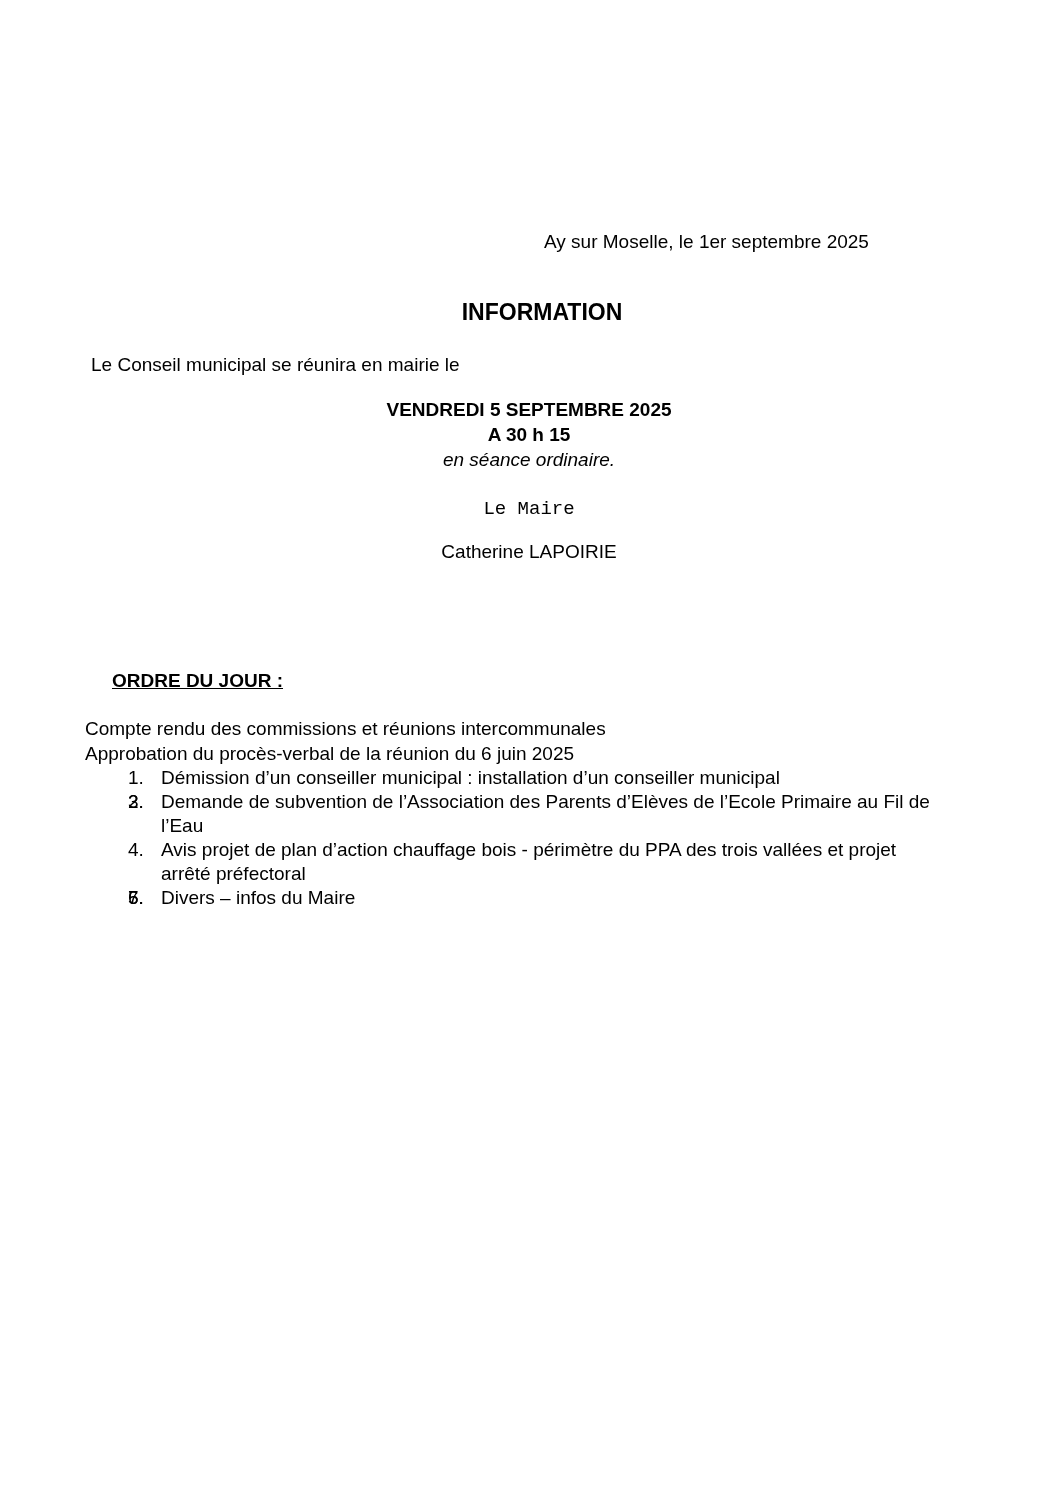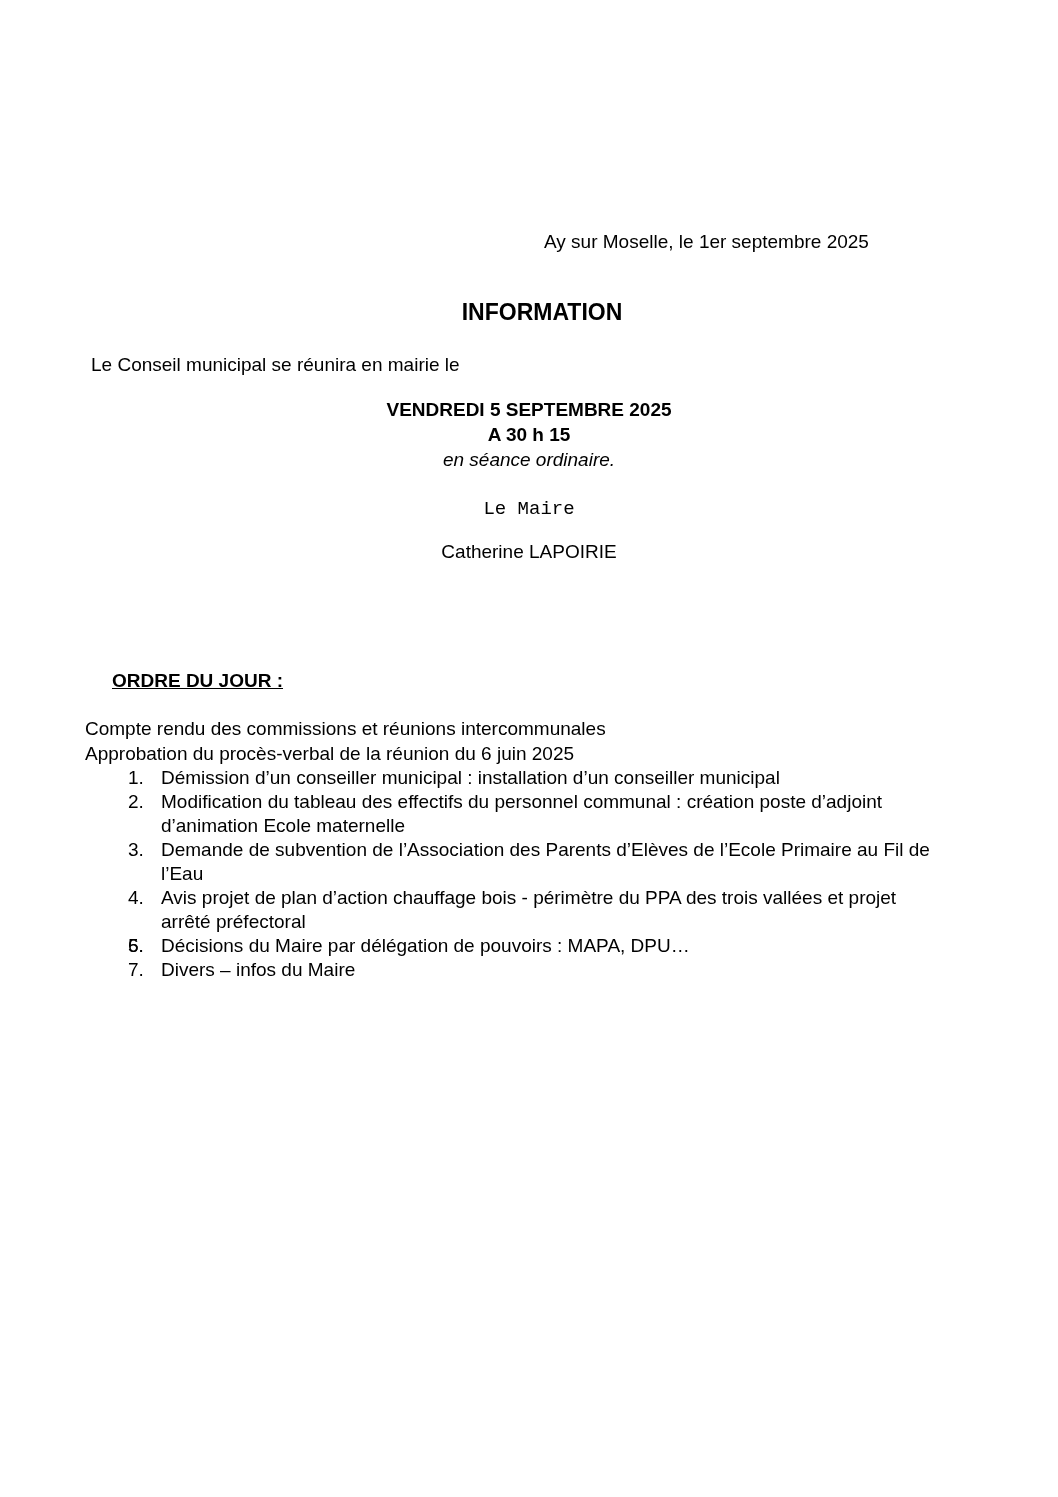--- a/index.html
+++ b/index.html
@@ -102,34 +102,32 @@
 <div class="abs agenda-pre pre-1">Compte rendu des commissions et réunions intercommunales</div>
 <div class="abs agenda-pre pre-2">Approbation du procès-verbal de la réunion du 6 juin 2025</div>
 
 <ol class="abs agenda-list">
   <li class="agenda-item">
     <span class="agenda-num">1.</span>
     <span>Démission d’un conseiller municipal : installation d’un conseiller municipal</span>
   </li>
   <li class="agenda-item" style="width:808px;">
     <span class="agenda-num">2.</span>
-    <span>Modification du tableau des effectifs du personnel communal : création poste d’adjoint d’animation Ecole maternelle</span>
   </li>
   <li class="agenda-item" style="width:808px;">
     <span class="agenda-num">3.</span>
     <span>Demande de subvention de l’Association des Parents d’Elèves de l’Ecole Primaire au Fil de l’Eau</span>
   </li>
   <li class="agenda-item" style="width:772px;">
     <span class="agenda-num">4.</span>
     <span>Avis projet de plan d’action chauffage bois - périmètre du PPA des trois vallées et projet arrêté préfectoral</span>
   </li>
   <li class="agenda-item" style="width:745px;">
     <span class="agenda-num">5.</span>
   </li>
   <li class="agenda-item">
     <span class="agenda-num">6.</span>
-    <span>Décisions du Maire par délégation de pouvoirs : MAPA, DPU…</span>
   </li>
   <li class="agenda-item">
     <span class="agenda-num">7.</span>
     <span>Divers – infos du Maire</span>
   </li>
 </ol>
 
 </body></html>

